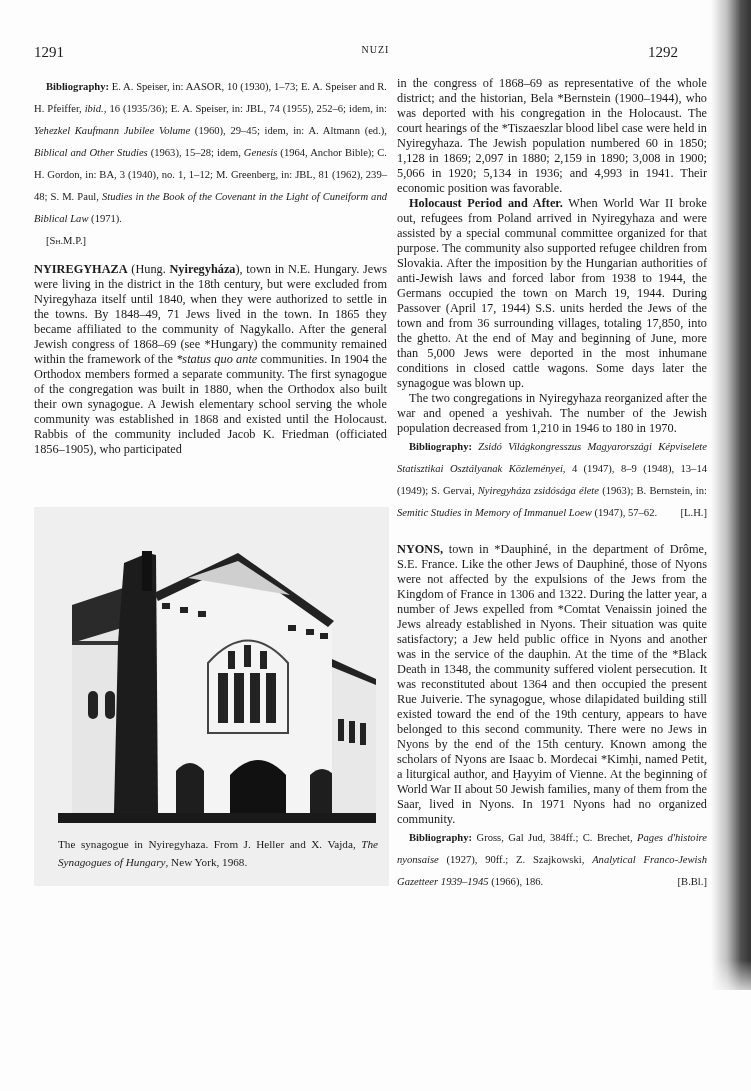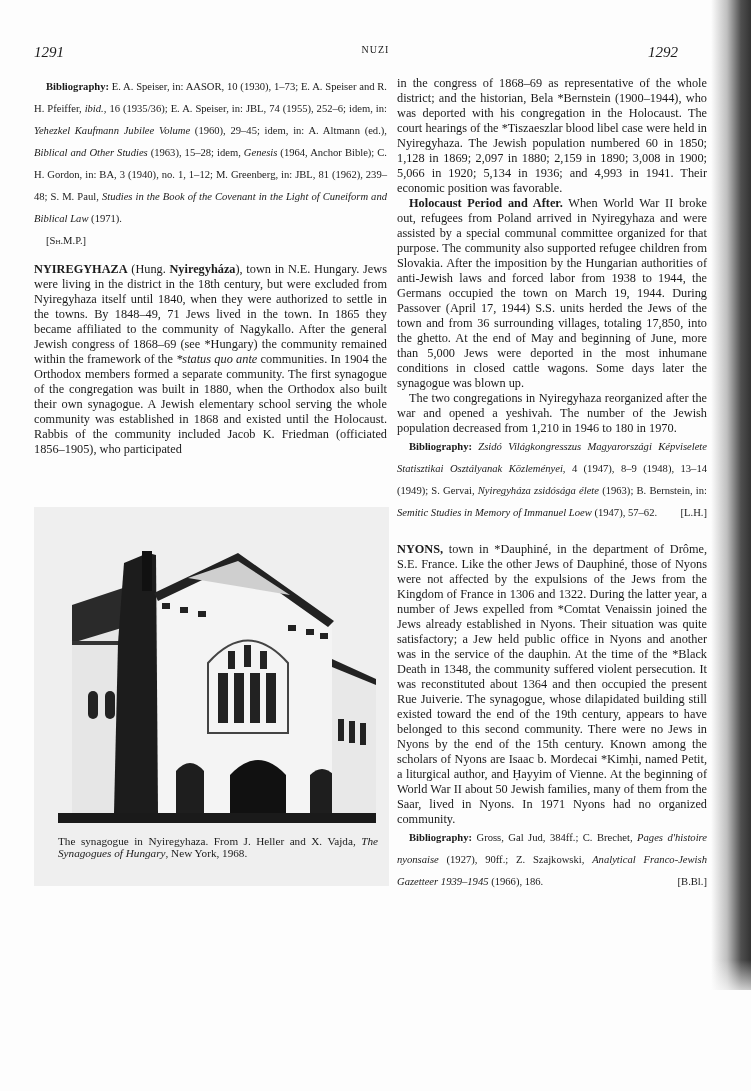--- a/index.html
+++ b/index.html
@@ -2,37 +2,37 @@
 <html><head>
 <meta charset="utf-8">
 <style>
   html,body{margin:0;padding:0;}
   body{width:751px;height:1091px;background:#fdfdfd;position:relative;overflow:hidden;
        font-family:"Liberation Serif","DejaVu Serif",serif;color:#1a1a1a;}
   .gutter{position:absolute;top:0;right:0;width:40px;height:990px;
           background:linear-gradient(to right,rgba(255,255,255,0) 0%,rgba(140,140,140,0.55) 40%,rgba(60,60,60,0.9) 75%,rgba(40,40,40,0.95) 100%);}
   .gutter-fade{position:absolute;top:960px;right:0;width:40px;height:40px;
           background:linear-gradient(to bottom,rgba(253,253,253,0) 0%,#fdfdfd 100%);}
-  .pnum{position:absolute;top:44px;font-size:15px;font-style:italic;}
+  .pnum{position:absolute;top:44px;font-size:15px;}
   .pnum.left{left:34px;}
   .pnum.right{left:648px;}
   .running-head{position:absolute;top:44px;left:0;width:751px;text-align:center;font-size:10px;letter-spacing:1px;}
   .col{position:absolute;font-size:12.3px;line-height:15px;text-align:justify;}
   .col.left{left:34px;top:76px;width:353px;}
   .col.right{left:397px;top:76px;width:310px;}
   .col p{margin:0;}
   .indent{text-indent:12px;}
   .bib{font-size:10.6px;line-height:22px;text-indent:12px;}
   .bib b{font-size:10.6px;}
   .sig{display:block;text-align:left;}
   .bib-sig{float:right;}
   .gap{height:10px;}
   .figure{position:absolute;left:34px;top:507px;width:355px;height:379px;background:#efefef;}
   .photo{position:absolute;left:24px;top:16px;width:318px;height:300px;}
-  .caption{position:absolute;left:24px;top:328px;width:320px;font-size:11.2px;line-height:12px;text-align:justify;}
+  .caption{position:absolute;left:24px;top:328px;width:320px;font-size:11.2px;line-height:18px;text-align:justify;}
   .sc{font-variant:small-caps;}
 </style>
 </head>
 <body>
 
 <div class="gutter"></div>
 <div class="gutter-fade"></div>
 
 <div class="pnum left">1291</div>
 <div class="running-head">NUZI</div>

